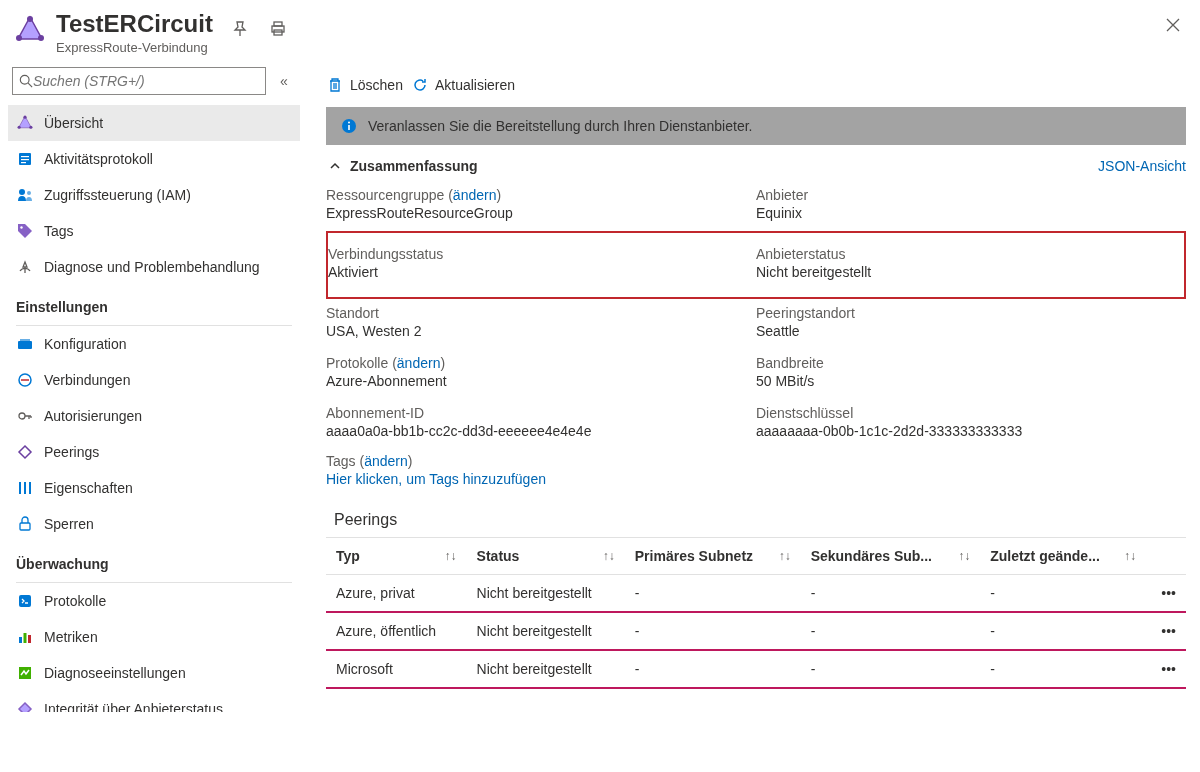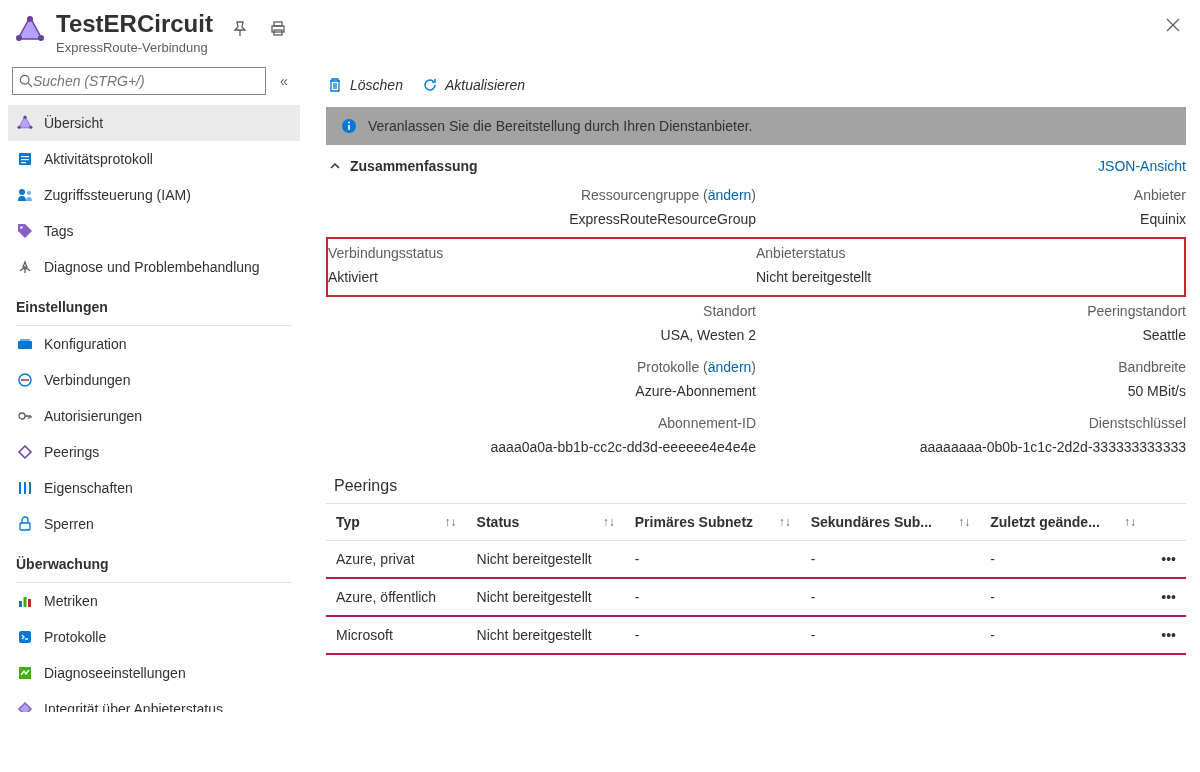--- a/index.html
+++ b/index.html
@@ -20,36 +20,36 @@
   .search-box input { border: none; outline: none; flex:1; font-size:14px; font-style: italic; color:#555; background:transparent;}
   .collapse-btn { width: 24px; text-align: center; cursor: pointer; color:#605e5c; margin-left:6px;}
   .nav-list { list-style:none;}
   .nav-item { display:flex; align-items:center; height:36px; padding:0 8px; cursor:pointer; gap:10px;}
   .nav-item.selected { background:#eaeaea; }
   .nav-icon { width:18px; height:18px; display:flex; align-items:center; justify-content:center; flex-shrink:0;}
   .nav-label { white-space: nowrap; overflow:hidden; text-overflow: ellipsis;}
   .section-header { font-weight:600; padding: 14px 8px 6px 8px; color:#323130;}
   .section-divider { border: none; border-top: 1px solid #e1e1e1; margin: 4px 8px 0 8px;}
   .main { flex:1; padding: 0 0 0 12px; overflow:auto;}
-  .cmdbar { display:flex; align-items:center; height:44px; gap:18px; padding-left:14px;font-style:italic;}
+  .cmdbar { display:flex; align-items:center; height:44px; gap:8px; padding-left:14px;}
   .cmd { display:flex; align-items:center; gap:6px; cursor:pointer; color:#323130;}
   .cmd .cmd-icon { width:18px; height:18px; display:flex; align-items:center; justify-content:center; color:#0078d4;}
   .info-bar { margin: 0 14px 10px 14px; background:#a3a3a3; padding:10px 14px; display:flex; align-items:center; gap:10px; font-size:14px; }
   .info-bar .info-icon { color:#0078d4; width:18px; height:18px; display:flex; align-items:center; justify-content:center;}
   .summary-header { display:flex; align-items:center; padding: 2px 14px 6px 14px;}
   .summary-header .chev { width:18px; height:18px; display:flex; align-items:center; justify-content:center; margin-right:6px;}
   .summary-header .label { font-weight:600;}
   .summary-header .json { margin-left:auto; color:#0066b3; cursor:pointer;}
-  .summary-grid { display:flex; padding: 0 14px; text-align: right;}
+  .summary-grid { display:flex; padding: 0 14px;}
   .col { flex:1; display:flex; flex-direction:column;}
   .field { padding: 6px 0 10px 0;}
   .field .lbl { color:#605e5c; font-size:14px;}
-  .field .val { color:#323130; font-size:14px; margin-top:8px;}
+  .field .val { color:#323130; font-size:14px; margin-top:2px;}
   .link { color:#0066b3; cursor:pointer;}
-  .highlight-box { border: 2px solid #c1272d; padding: 0 0; display:flex; flex:1;}
+  .highlight-box { border: 2px solid #c1272d; padding: 7px 0; display:flex; flex:1;}
   .highlight-box .field { flex:1;}
   .tags-row { padding: 4px 14px 12px 14px;}
   .tags-row .lbl { color:#605e5c;}
   .peerings-section { padding: 4px 14px 0 14px;}
   .peerings-title { font-size:16px; padding: 8px 8px 8px 8px;}
   .tbl { width:100%; border-collapse: collapse;}
   .tbl th { text-align:left; font-weight:600; padding: 10px 10px; border-top:1px solid #e1e1e1; border-bottom:1px solid #e1e1e1; font-size:14px; white-space:nowrap;}
   .tbl td { padding: 10px 10px; border-bottom:2px solid #be185d; font-size:14px;}
   .sort { display:inline-block; margin-left:auto; color:#605e5c; font-size:12px; float:right;}
   .more { cursor:pointer; color:#323130; text-align:right;}
@@ -217,35 +217,35 @@
           <span class="nav-label">Sperren</span>
         </li>
       </ul>
 
       <div class="section-header">Überwachung</div>
       <hr class="section-divider">
       <ul class="nav-list">
         <li class="nav-item">
           <span class="nav-icon">
               <svg width="16" height="16" viewBox="0 0 16 16">
+                <rect x="2" y="2" width="12" height="12" rx="2" fill="#0078d4"></rect>
+                <path d="M5 6 L7 8 L5 10 M8 10 L11 10" stroke="#fff" stroke-width="1.3" fill="none"></path>
+              </svg>
+            </span>
+          <span class="nav-label">Protokolle</span>
+        </li>
+        <li class="nav-item">
+          <span class="nav-icon">
+              <svg width="16" height="16" viewBox="0 0 16 16">
                 <rect x="2" y="8" width="3" height="6" fill="#0078d4"></rect>
                 <rect x="6.5" y="4" width="3" height="10" fill="#40b000"></rect>
                 <rect x="11" y="6" width="3" height="8" fill="#c1272d"></rect>
               </svg>
             </span>
           <span class="nav-label">Metriken</span>
-        </li>
-        <li class="nav-item">
-          <span class="nav-icon">
-              <svg width="16" height="16" viewBox="0 0 16 16">
-                <rect x="2" y="2" width="12" height="12" rx="2" fill="#0078d4"></rect>
-                <path d="M5 6 L7 8 L5 10 M8 10 L11 10" stroke="#fff" stroke-width="1.3" fill="none"></path>
-              </svg>
-            </span>
-          <span class="nav-label">Protokolle</span>
         </li>
         <li class="nav-item">
           <span class="nav-icon">
               <svg width="16" height="16" viewBox="0 0 16 16">
                 <rect x="2" y="2" width="12" height="12" fill="#40b000"></rect>
                 <path d="M4 10 L7 6 L9 9 L12 5" stroke="#fff" stroke-width="1.5" fill="none"></path>
               </svg>
             </span>
           <span class="nav-label">Diagnoseeinstellungen</span>
         </li>
@@ -353,20 +353,24 @@
             <div class="lbl">Bandbreite</div>
             <div class="val">50 MBit/s</div>
           </div>
           <div class="field">
             <div class="lbl">Dienstschlüssel</div>
             <div class="val">aaaaaaaa-0b0b-1c1c-2d2d-333333333333</div>
           </div>
         </div>
       </div>
 
+      <div class="tags-row">
+        <div class="lbl"><span>Tags</span> (<span class="link">ändern</span>)</div>
+        <div class="link" style="margin-top:2px;">Hier klicken, um Tags hinzuzufügen</div>
+      </div>
 
       <div class="peerings-section">
         <div class="peerings-title">Peerings</div>
         <table class="tbl">
           <thead>
             <tr>
               <th>
                   <div class="th-wrap">
                     <span>Typ</span>
                     <span class="sort">↑↓</span>

